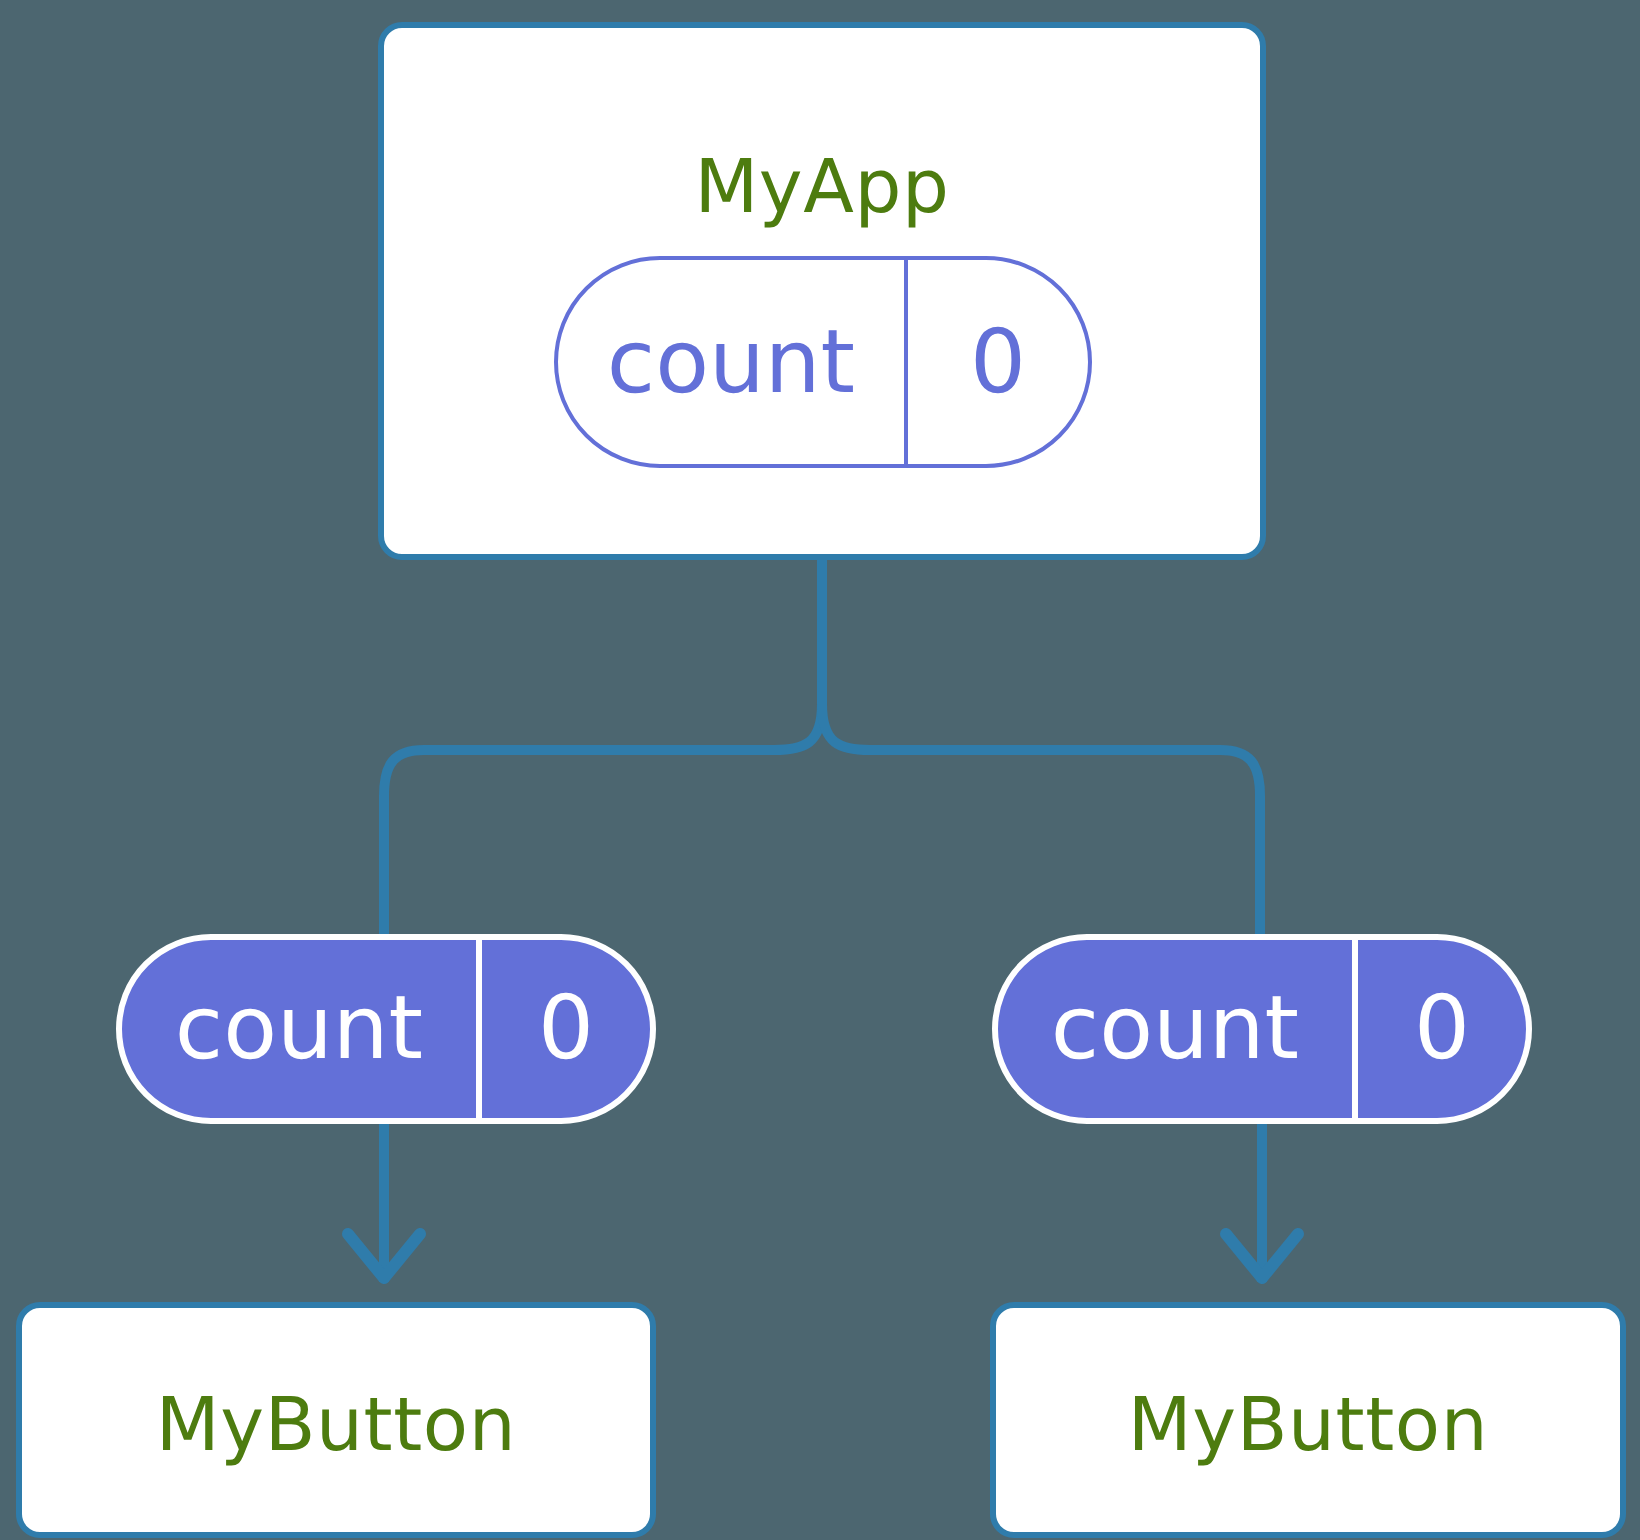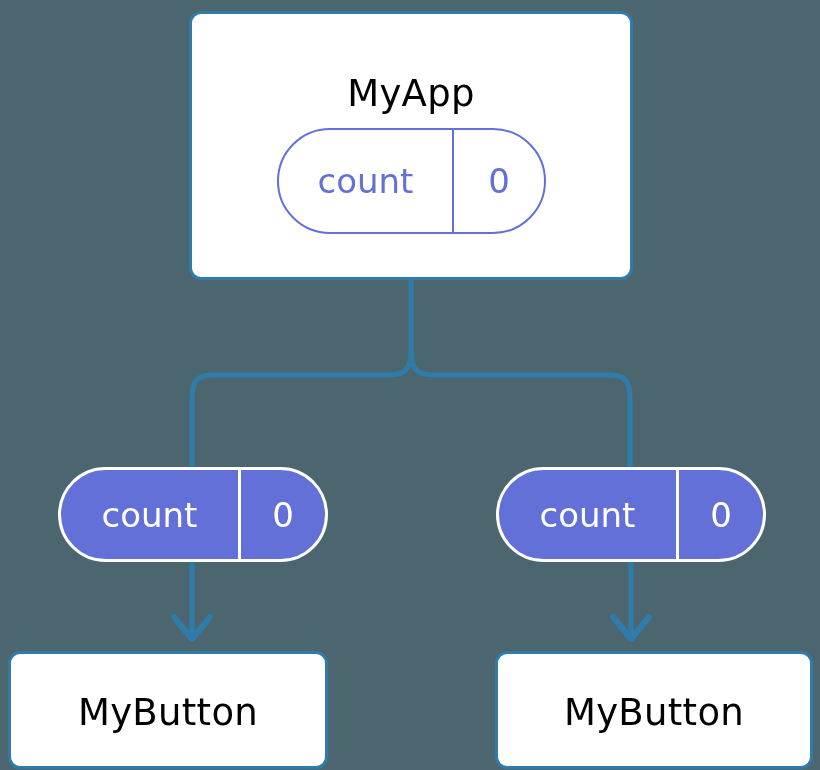--- a/index.html
+++ b/index.html
@@ -39,21 +39,21 @@
     left: 189px;
     top: 11px;
     width: 444px;
     height: 269px;
   }
   .comp-title {
     position: absolute;
     left: 0;
     right: 0;
     text-align: center;
-    color: #000000;
+    color: #4d7c0f;
     font-size: 37px;
     letter-spacing: 0.3px;
     white-space: nowrap;
   }
   #myapp-title {
     top: 58px;
   }
 
   #mybutton-left-box {
     left: 8px;
@@ -79,21 +79,21 @@
     box-sizing: border-box;
     border-radius: 999px;
     overflow: hidden;
   }
   .pill .pill-key,
   .pill .pill-val {
     display: flex;
     align-items: center;
     justify-content: center;
     white-space: nowrap;
-    font-size: 34px;
+    font-size: 44px;
   }
 
   
   #pill-myapp {
     left: 277px;
     top: 128px;
     width: 269px;
     height: 106px;
     background: #ffffff;
     border: 2.5px solid #6370d8;

